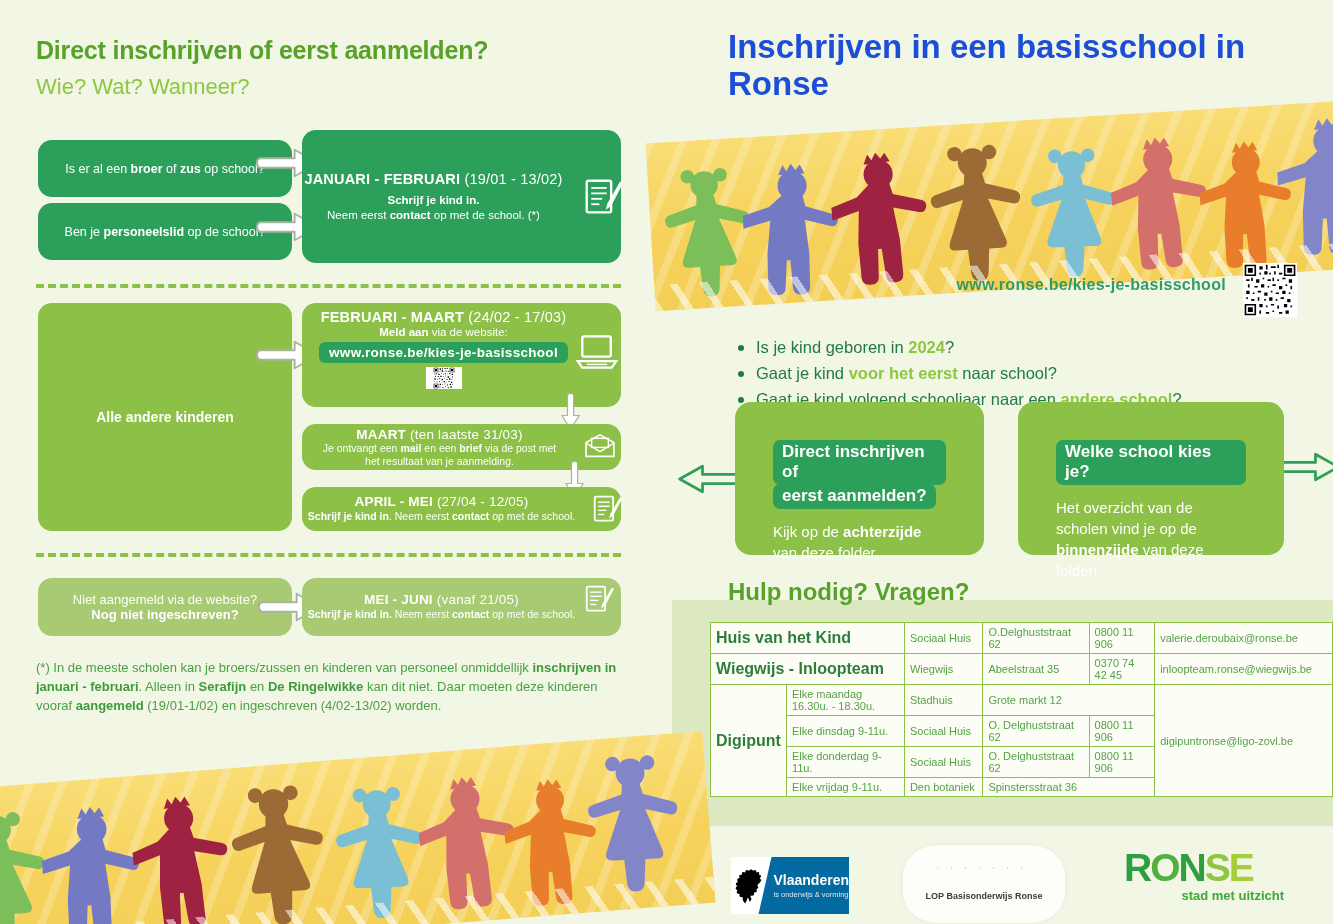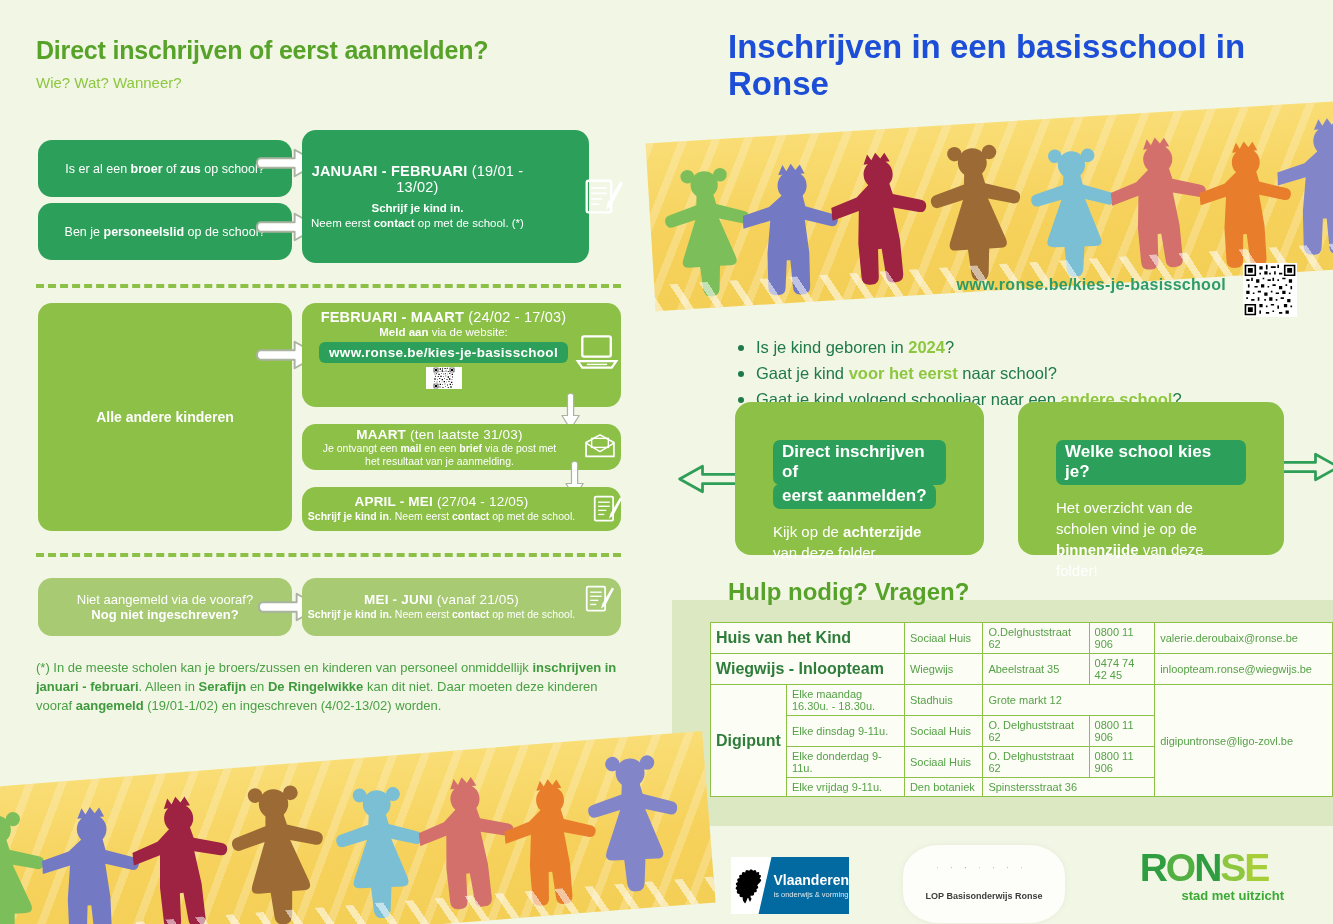--- a/index.html
+++ b/index.html
@@ -1,21 +1,21 @@
 <!DOCTYPE html>
 <html><head>
 <meta charset="utf-8">
 <style>
   html,body{margin:0;padding:0;background:#e8e8e8;}
   .page{position:relative;width:1333px;height:924px;background:#f2f6e5;overflow:hidden;
         font-family:"Liberation Sans","DejaVu Sans",sans-serif;}
   .abs{position:absolute;}
   
   .l-title{left:36px;top:36px;font-size:25px;font-weight:bold;color:#57a32a;letter-spacing:-.2px;}
-  .l-sub{left:36px;top:74px;font-size:15px;color:#8dc63f;}
+  .l-sub{left:36px;top:74px;font-size:22px;color:#8dc63f;}
   .r-title{left:728px;top:28px;width:590px;font-size:33px;font-weight:bold;color:#1d4ed8;line-height:37px;}
   .help-title{left:728px;top:578px;font-size:24px;font-weight:bold;color:#57a32a;}
   
   .gbox{position:absolute;border-radius:14px;color:#fff;box-sizing:border-box;}
   .dark{background:#2ca05a;}
   .mid{background:#8cc046;}
   .sage{background:#a7ca72;}
   .center-flex{display:flex;flex-direction:column;align-items:center;justify-content:center;text-align:center;}
   .q-box{font-size:12.5px;padding:4px 14px;}
   .box-title{font-weight:bold;font-size:14.5px;letter-spacing:.2px;}
@@ -65,21 +65,21 @@
             display:flex;align-items:center;}
   .vl-text{flex:1;display:flex;flex-direction:column;justify-content:center;padding-left:2px;}
   .vl-name{color:#fff;font-weight:bold;font-size:14px;}
   .vl-sub{color:#dfe9ea;font-size:7.5px;margin-top:2px;}
   .lop{left:903px;top:845px;width:162px;height:78px;background:#fdfdfa;border-radius:36px/30px;
        display:flex;flex-direction:column;align-items:center;justify-content:center;gap:8px;
        box-shadow:0 0 6px rgba(0,0,0,.05);}
   .lop-dolls{display:flex;gap:3px;align-items:flex-end;}
   .lop-label{font-size:9px;font-weight:bold;color:#3c3c3c;}
   .ronse{left:1124px;top:848px;width:160px;text-align:right;}
-  .ronse-word{font-size:39px;font-weight:bold;letter-spacing:-2px;line-height:40px;text-align:center;}
+  .ronse-word{font-size:39px;font-weight:bold;letter-spacing:-2px;line-height:40px;text-align:left;}
   .ronse-word span:nth-child(1){color:#2f9e41;}
   .ronse-word span:nth-child(2){color:#52b043;}
   .ronse-word span:nth-child(3){color:#2f9e41;}
   .ronse-word span:nth-child(4){color:#8dc63f;}
   .ronse-word span:nth-child(5){color:#a5ce39;}
   .ronse-sub{font-size:13px;font-weight:bold;color:#3aaa35;margin-top:0;}
   .qr{background:#fff;}
 </style>
 </head>
 <body>
@@ -149,21 +149,21 @@
     <div><span>Ben je </span><b>personeelslid</b><span> op de school?</span></div>
   </div>
 
   <svg class="abs sketch" style="left:256px;top:146px" width="66" height="34">
       <use href="#sym-arrow"></use>
     </svg>
   <svg class="abs sketch" style="left:256px;top:210px" width="66" height="34">
       <use href="#sym-arrow"></use>
     </svg>
 
-  <div class="gbox dark center-flex" style="left:302px;top:130px;width:287px;height:133px;padding-right:56px">
+  <div class="gbox dark center-flex" style="left:302px;top:130px;width:319px;height:133px;padding-right:56px">
     <div class="box-title"><span>JANUARI - FEBRUARI</span><span class="dates"> (19/01 - 13/02)</span></div>
     <div class="box-line" style="font-weight:bold;margin-top:6px">Schrijf je kind in.</div>
     <div class="box-line"><span>Neem eerst </span><b>contact</b><span> op met de school. (*)</span></div>
   </div>
   <svg class="abs wicon" style="left:583px;top:178px" width="40" height="38">
       <use href="#sym-doc"></use>
     </svg>
 
   <div class="dash" style="left:36px;top:284px;width:585px"></div>
 
@@ -211,21 +211,21 @@
     <div class="box-title" style="font-size:13.5px"><span>APRIL - MEI</span><span class="dates"> (27/04 - 12/05)</span></div>
     <div class="box-line" style="font-size:10.5px"><b>Schrijf je kind in</b><span>. Neem eerst </span><b>contact</b><span> op met de school.</span></div>
   </div>
   <svg class="abs wicon" style="left:592px;top:494px" width="30" height="30">
       <use href="#sym-doc"></use>
     </svg>
 
   <div class="dash" style="left:36px;top:553px;width:585px"></div>
 
   <div class="gbox sage center-flex" style="left:38px;top:578px;width:254px;height:58px;font-size:13px">
-    <div>Niet aangemeld via de vooraf?</div>
+    <div>Niet aangemeld via de website?</div>
     <div style="font-weight:bold">Nog niet ingeschreven?</div>
   </div>
   <svg class="abs sketch" style="left:258px;top:590px" width="66" height="34">
       <use href="#sym-arrow"></use>
     </svg>
 
   <div class="gbox sage center-flex" style="left:302px;top:578px;width:319px;height:58px;padding-right:40px">
     <div class="box-title" style="font-size:13.5px"><span>MEI - JUNI</span><span class="dates"> (vanaf 21/05)</span></div>
     <div class="box-line" style="font-size:10.5px"><b>Schrijf je kind in.</b><span> Neem eerst </span><b>contact</b><span> op met de school.</span></div>
   </div>
@@ -313,21 +313,21 @@
       <td colspan="2" class="tname">Huis van het Kind</td>
       <td>Sociaal Huis</td>
       <td>O.Delghuststraat 62</td>
       <td>0800 11 906</td>
       <td>valerie.deroubaix@ronse.be</td>
     </tr>
     <tr>
       <td colspan="2" class="tname">Wiegwijs - Inloopteam</td>
       <td>Wiegwijs</td>
       <td>Abeelstraat 35</td>
-      <td>0474 74 42 45</td>
+      <td>0370 74 42 45</td>
       <td>inloopteam.ronse@wiegwijs.be</td>
     </tr>
     <tr>
       <td rowspan="4" class="tname">Digipunt</td>
       <td>Elke maandag 16.30u. - 18.30u.</td>
       <td>Stadhuis</td>
       <td colspan="2">Grote markt 12</td>
       <td rowspan="4">digipuntronse@ligo-zovl.be</td>
     </tr>
     <tr>

